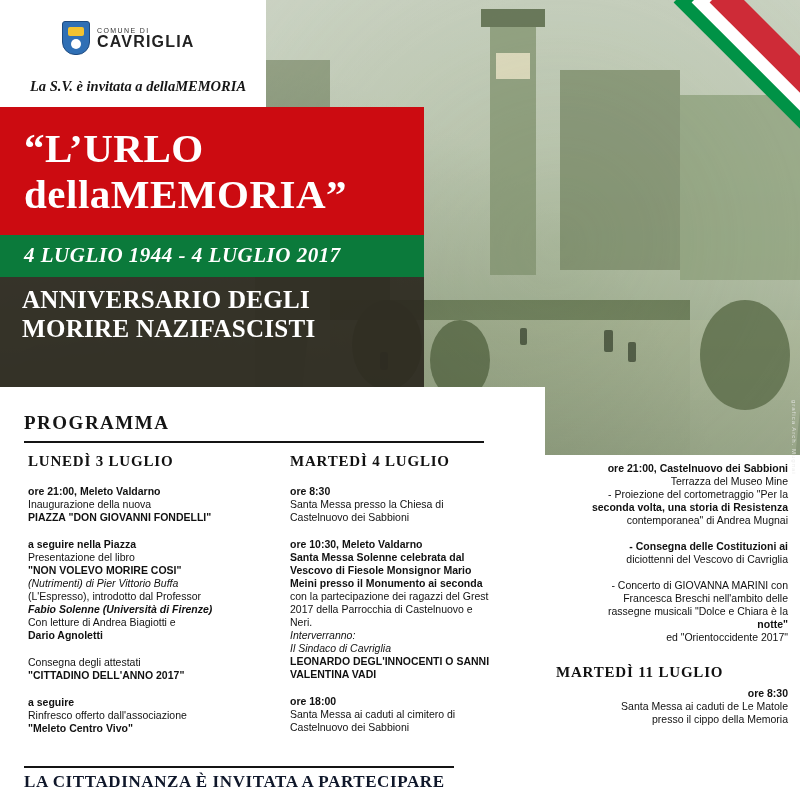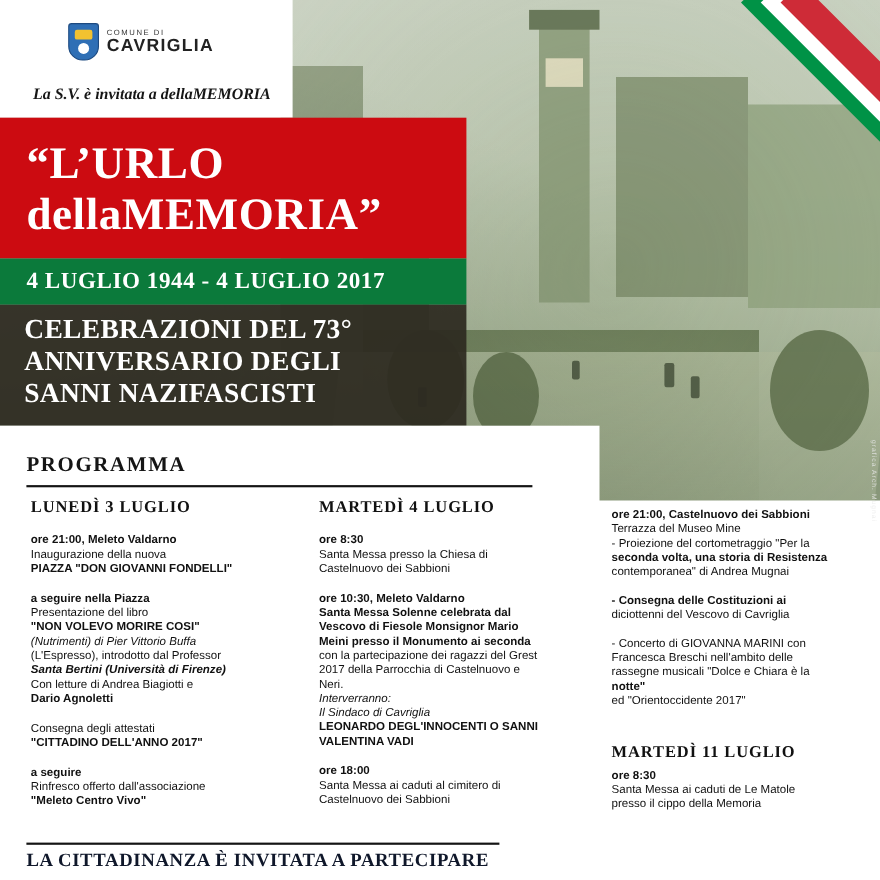--- a/index.html
+++ b/index.html
@@ -117,21 +117,21 @@
     font-size:41px;line-height:46px;letter-spacing:.5px;
   }
   .title .l2{display:block;}
 
   .greenband{
     position:absolute;left:0;top:235px;width:424px;height:42px;background:#0b7a3b;
   }
   .dates{
     position:absolute;left:24px;top:243px;
     font-family:"Liberation Serif", serif;
-    font-weight:bold;color:#ffffff;font-size:21px;letter-spacing:.5px;
+    font-weight:bold;font-style:italic;color:#ffffff;font-size:21px;letter-spacing:.5px;
   }
 
   .darkband{
     position:absolute;left:0;top:277px;width:424px;height:110px;background:#2d2a20;
     opacity:.93;
   }
   .subtitle{
     position:absolute;left:22px;top:285px;width:400px;
     font-family:"Liberation Serif", serif;
     font-weight:bold;color:#ffffff;font-size:25px;line-height:29px;letter-spacing:.3px;
@@ -173,22 +173,22 @@
   .daytitle{
     font-family:"Liberation Serif", serif;
     font-weight:bold;font-size:15px;letter-spacing:.8px;margin-bottom:17px;color:#111;
   }
   .col3 .daytitle{margin-bottom:8px;}
   .blk{margin-bottom:14px;}
   .b{font-weight:bold;}
   .i{font-style:italic;}
   .ln{display:block;}
 
-  .col3 .blk{margin-bottom:13px;}
-  .col3 .daytitle.second{margin-top:34px;margin-bottom:8px;}
+  .col3 .blk{margin-bottom:13px;text-align:right;}
+  .col3 .daytitle.second{margin-top:22px;margin-bottom:8px;}
 
   
   .credit{
     position:absolute;right:3px;top:400px;
     writing-mode:vertical-rl;
     font-size:6px;color:#e9e9e9;letter-spacing:1px;opacity:.8;
   }
 </style>
 </head>
 <body>
@@ -233,23 +233,22 @@
   <div class="title">
     <span class="ln">“L’URLO</span>
     <span class="ln l2">dellaMEMORIA”</span>
   </div>
 
   <div class="greenband"></div>
   <div class="dates">4 LUGLIO 1944 - 4 LUGLIO 2017</div>
 
   <div class="darkband"></div>
   <div class="subtitle">
-    <span class="ln">CELEBRAZIONI DEL 73°</span>
     <span class="ln">ANNIVERSARIO DEGLI</span>
-    <span class="ln">SANNI NAZIFASCISTI</span>
+    <span class="ln">MORIRE NAZIFASCISTI</span>
   </div>
 
   <div class="prog-white"></div>
   <div class="prog-white2"></div>
   <div class="prog-head">PROGRAMMA</div>
   <div class="hr-top"></div>
 
   <div class="credit">grafica Arch. Mugnai</div>
 
   <div class="col col1">
@@ -258,21 +257,21 @@
         <span class="ln b">ore 21:00, Meleto Valdarno</span>
         <span class="ln ">Inaugurazione della nuova</span>
         <span class="ln b">PIAZZA "DON GIOVANNI FONDELLI"</span>
       </div>
       <div class="blk">
         <span class="ln b">a seguire nella Piazza</span>
         <span class="ln ">Presentazione del libro</span>
         <span class="ln b">"NON VOLEVO MORIRE COSI"</span>
         <span class="ln i">(Nutrimenti) di Pier Vittorio Buffa</span>
         <span class="ln ">(L'Espresso), introdotto dal Professor</span>
-        <span class="ln b i">Santa Bertini (Università di Firenze)</span>
+        <span class="ln b i">Fabio Solenne (Università di Firenze)</span>
         <span class="ln ">Con letture di Andrea Biagiotti e</span>
         <span class="ln b">Dario Agnoletti</span>
       </div>
       <div class="blk">
         <span class="ln ">Consegna degli attestati</span>
         <span class="ln b">"CITTADINO DELL'ANNO 2017"</span>
       </div>
       <div class="blk">
         <span class="ln b">a seguire</span>
         <span class="ln ">Rinfresco offerto dall'associazione</span>

